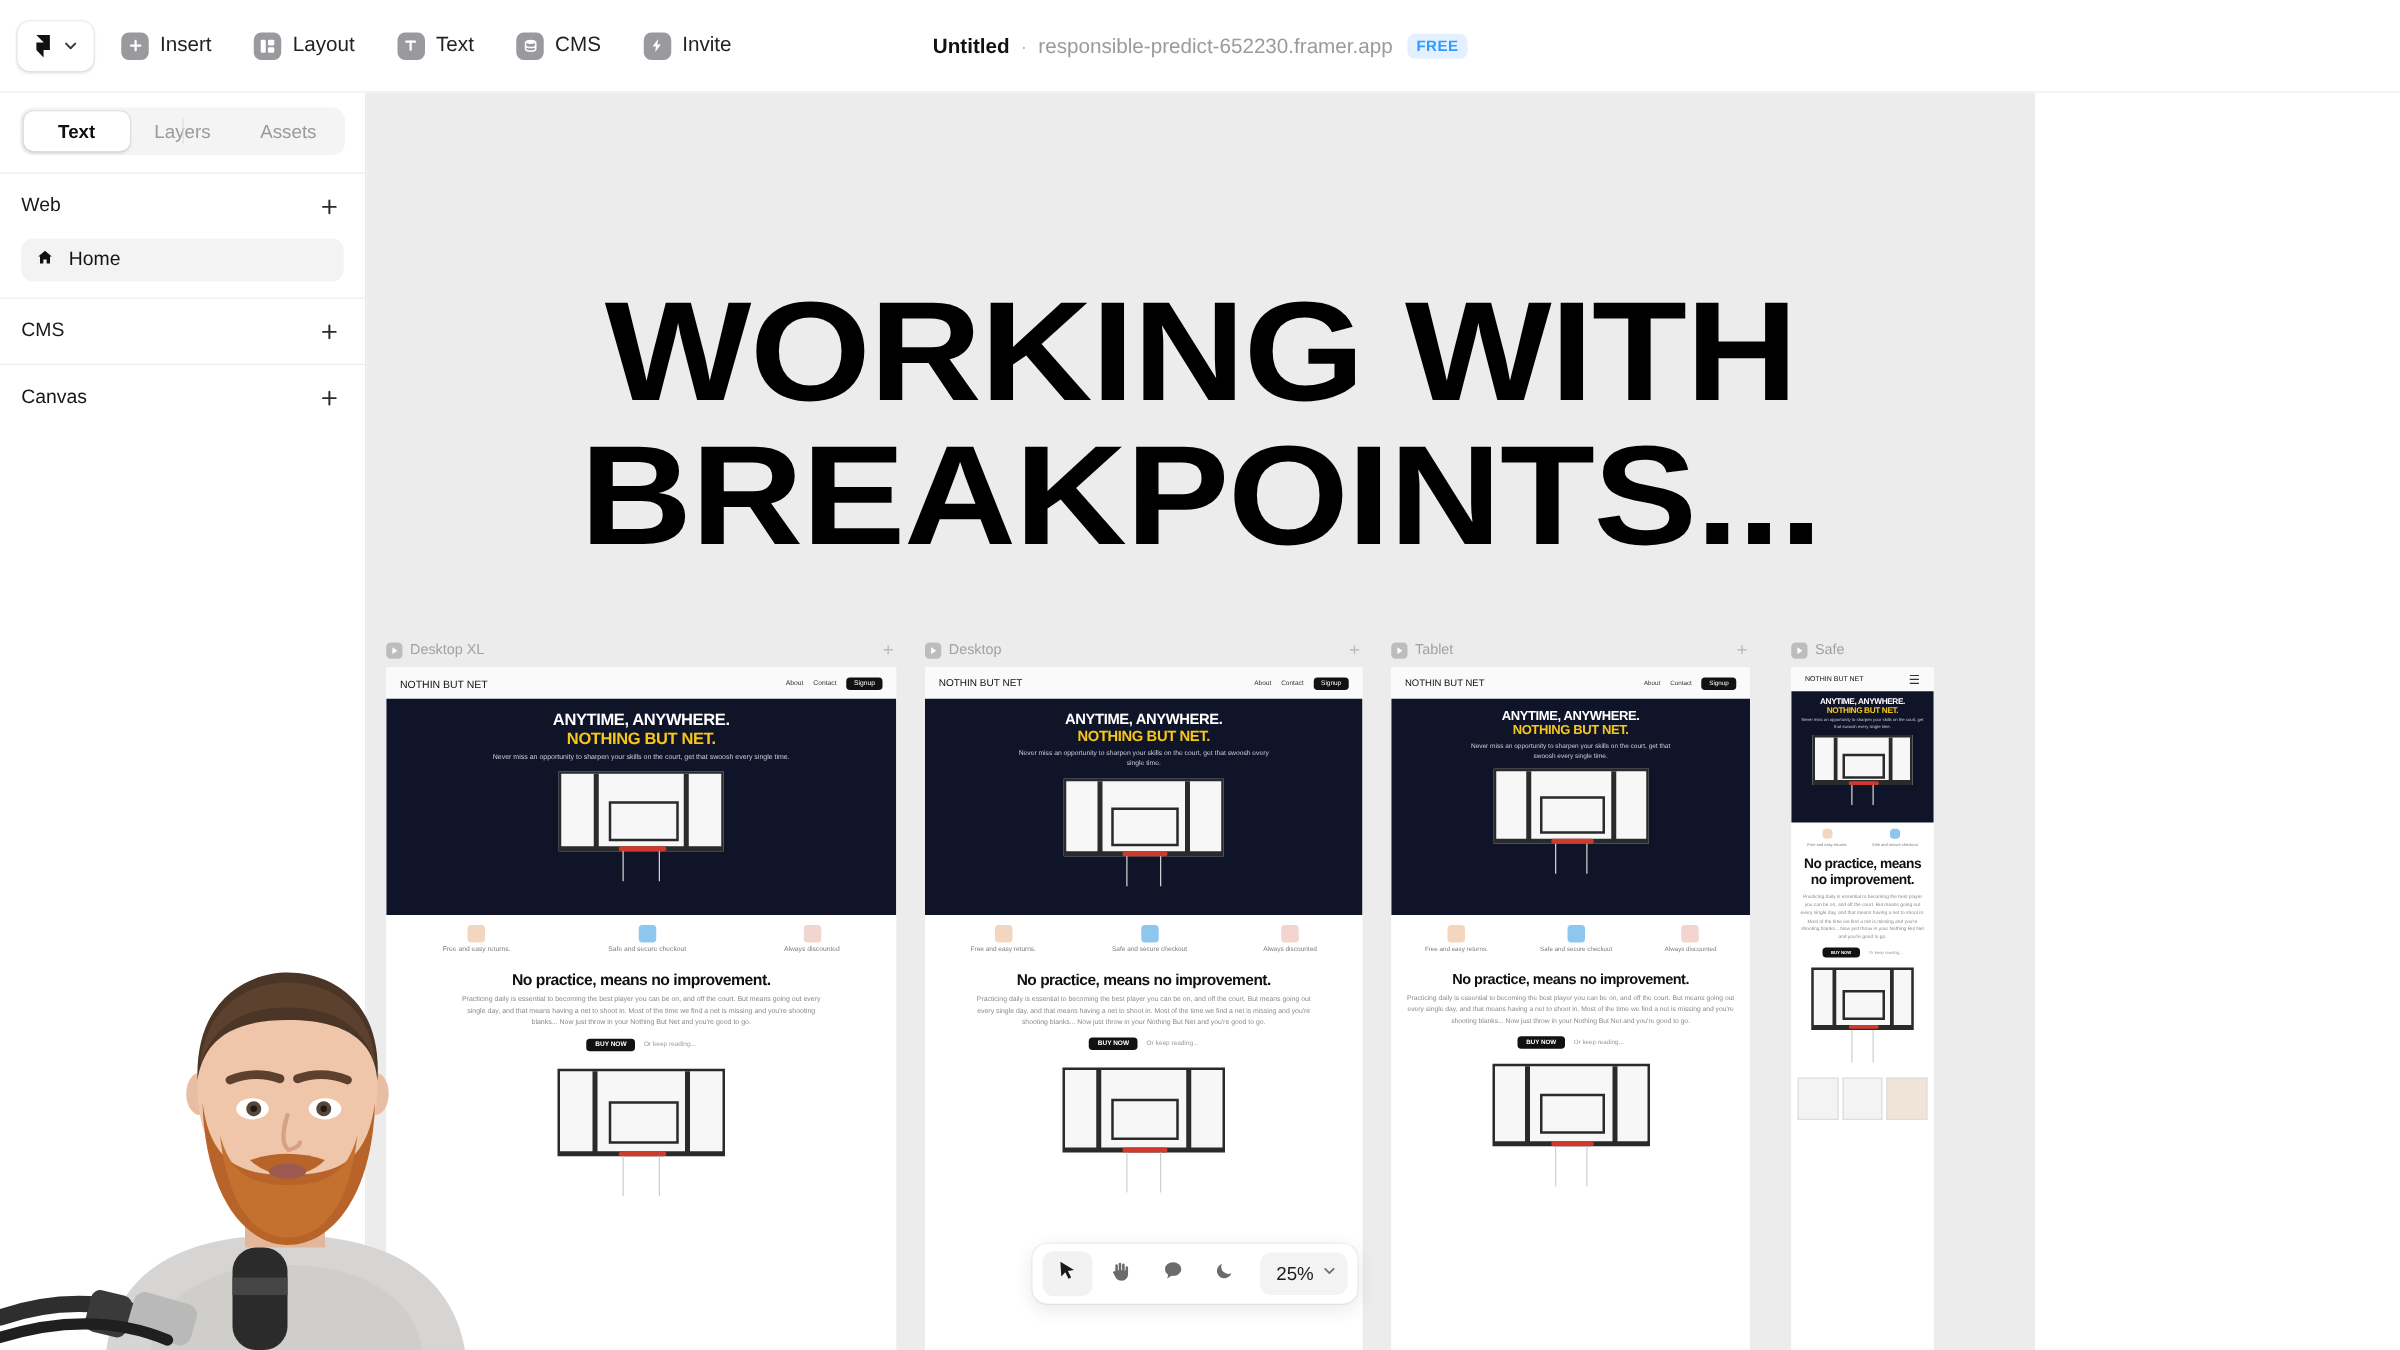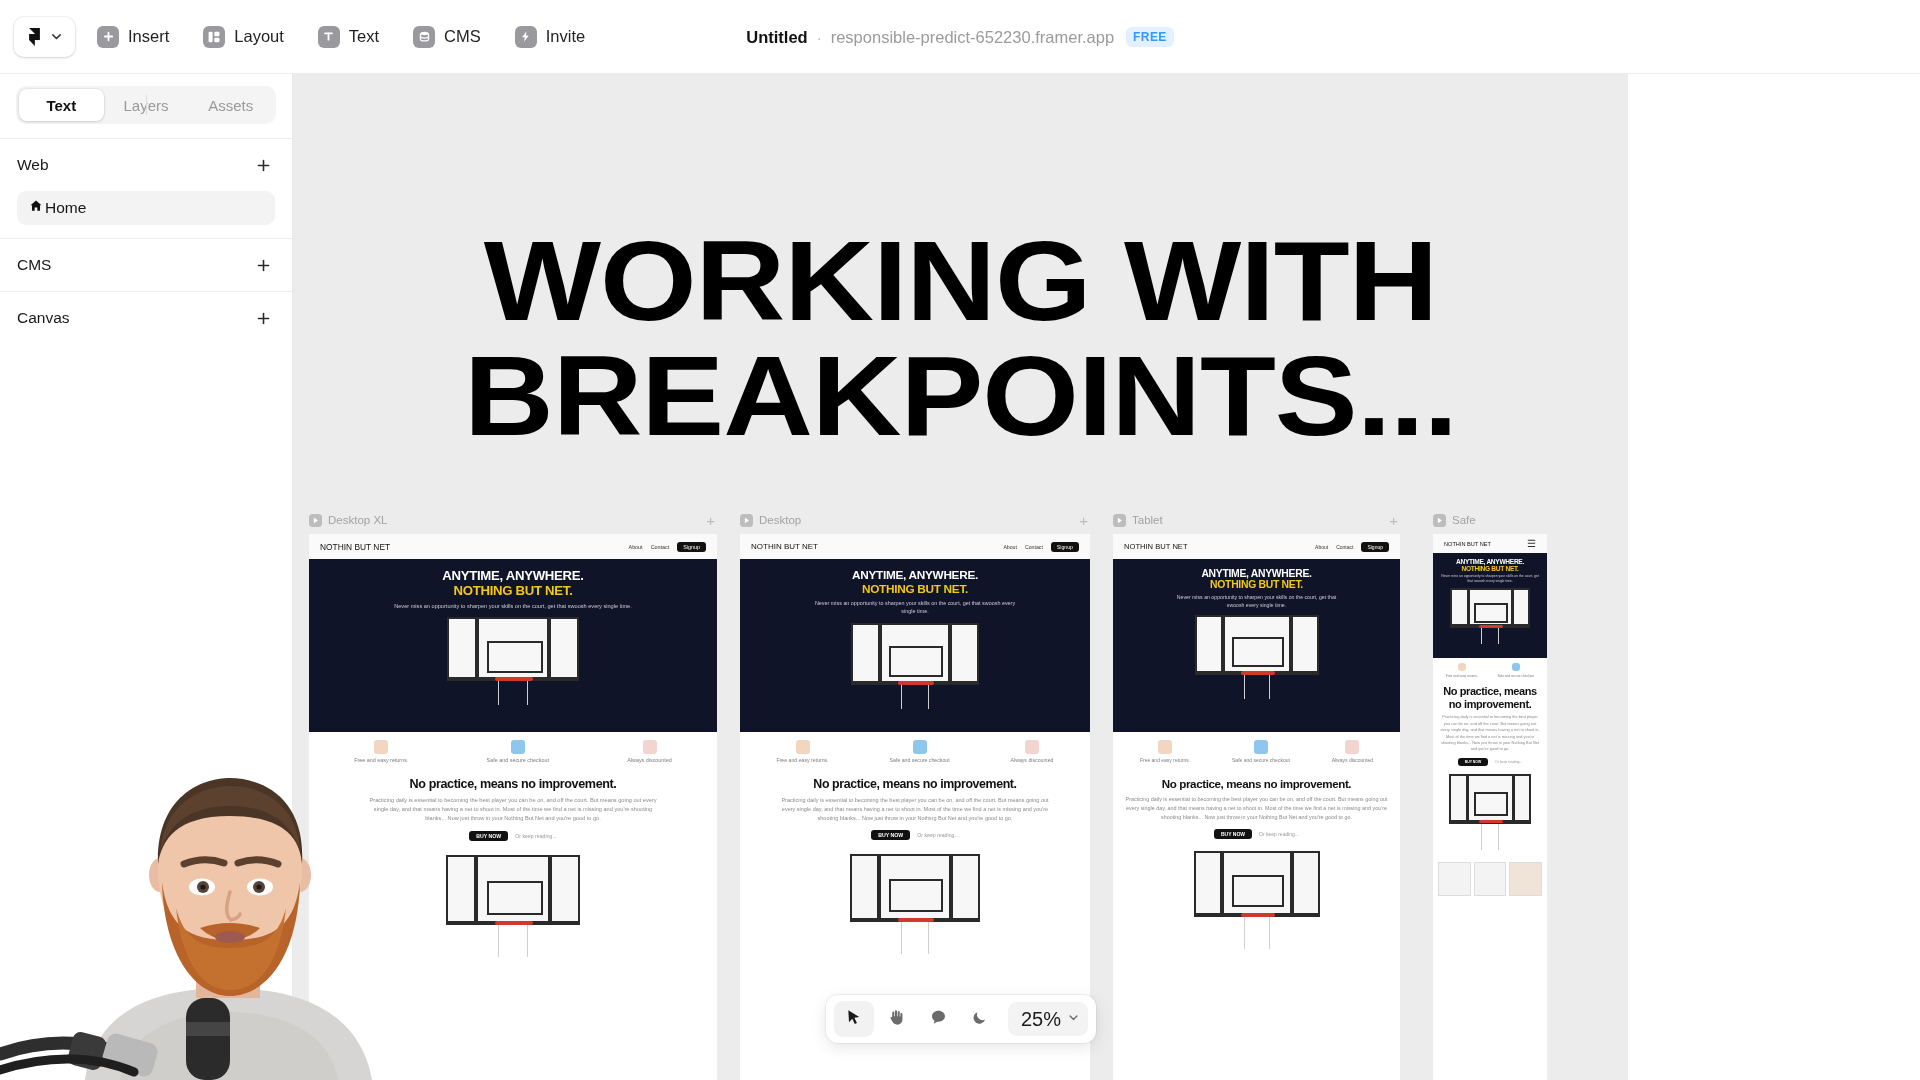--- a/index.html
+++ b/index.html
@@ -120,21 +120,21 @@
     display: flex; align-items: center; justify-content: space-between;
     padding: 15px 18px 15px 17px;
   }
   .group-title { font-size: 15.5px; color: #181818; font-weight: 500; }
   .plus-btn {
     width: 22px; height: 22px; color: #2a2a2a;
     display:flex; align-items:center; justify-content:center; cursor:pointer;
   }
   .page-row {
     margin: 0 17px; height: 34px; border-radius: 9px;
-    display: flex; align-items: center; gap: 2px; padding-left: 12px;
+    display: flex; align-items: center; gap: 12px; padding-left: 12px;
     background: #f3f3f3; cursor: pointer;
   }
   .page-row .lbl { font-size: 15.5px; color: #141414; }
 
   
   .canvas {
     position: absolute; top: 74px; left: 293px;
     width: 1335px; height: 1006px;
     background: #ececec; overflow: hidden;
   }
@@ -235,21 +235,21 @@
     width: 40px; height: 36px; border-radius: 9px;
     display:flex; align-items:center; justify-content:center;
     color:#5d5d5d; cursor:pointer;
   }
   .tool.active { background:#f2f2f2; color:#1a1a1a; }
   .zoomctl {
     display:flex; align-items:center; gap:6px;
     height: 34px; padding: 0 8px 0 13px; margin-left: 6px;
     background:#f3f3f3; border-radius:9px; cursor:pointer;
   }
-  .zoomval { font-size: 20px; color:#1c1c1c; font-weight:500; }
+  .zoomval { font-size: 15px; color:#1c1c1c; font-weight:500; }
 
   
   .webcam {
     position:absolute; left:0; bottom:0;
     width: 460px; height: 340px; z-index: 36;
     pointer-events: none;
   }
   .wc-svg { display:block; width:100%; height:100%; }
 </style>
 </head>

